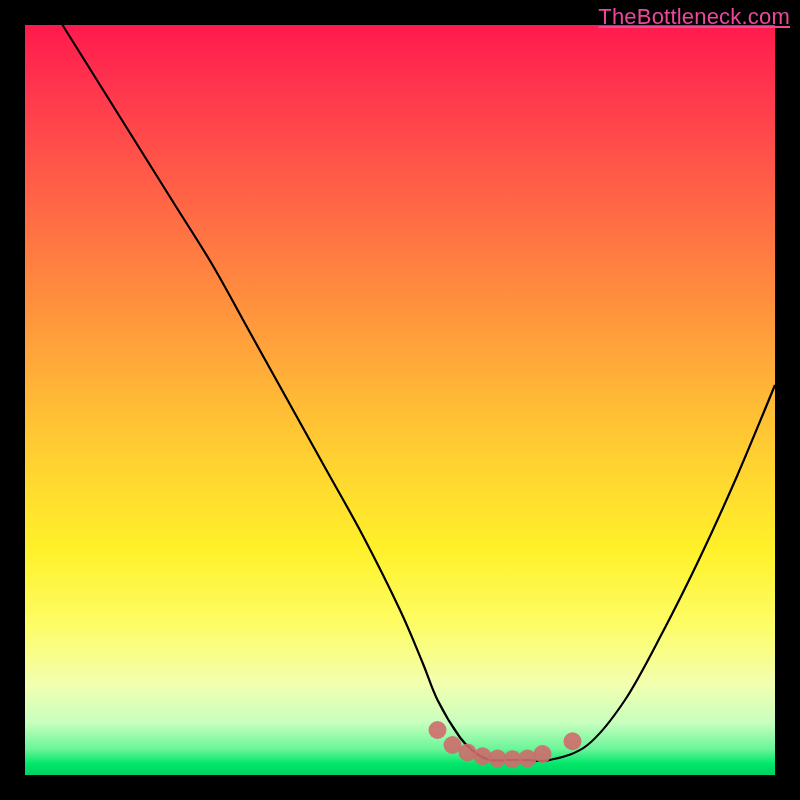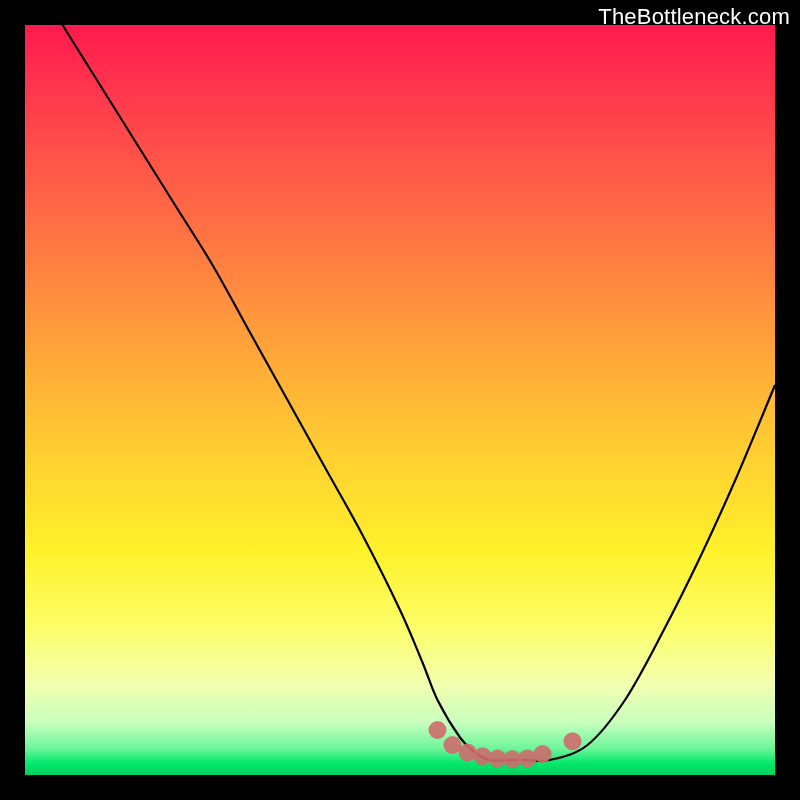--- a/index.html
+++ b/index.html
@@ -37,24 +37,25 @@
       #c8ffbe 93%,
       #6cf59a 96.5%,
       #00e86a 98.5%,
       #00d060 100%
     );
   }
   .watermark {
     position: absolute;
     top: 4px;
     right: 10px;
-    color: #ffffff;
+    color: #ec4899;
     font-size: 22px;
     letter-spacing: 0.2px;
     user-select: none;
+    text-decoration: underline;
   }
   svg.curve {
     position: absolute;
     left: 0;
     top: 0;
     width: 750px;
     height: 750px;
     overflow: visible;
   }
 </style>

